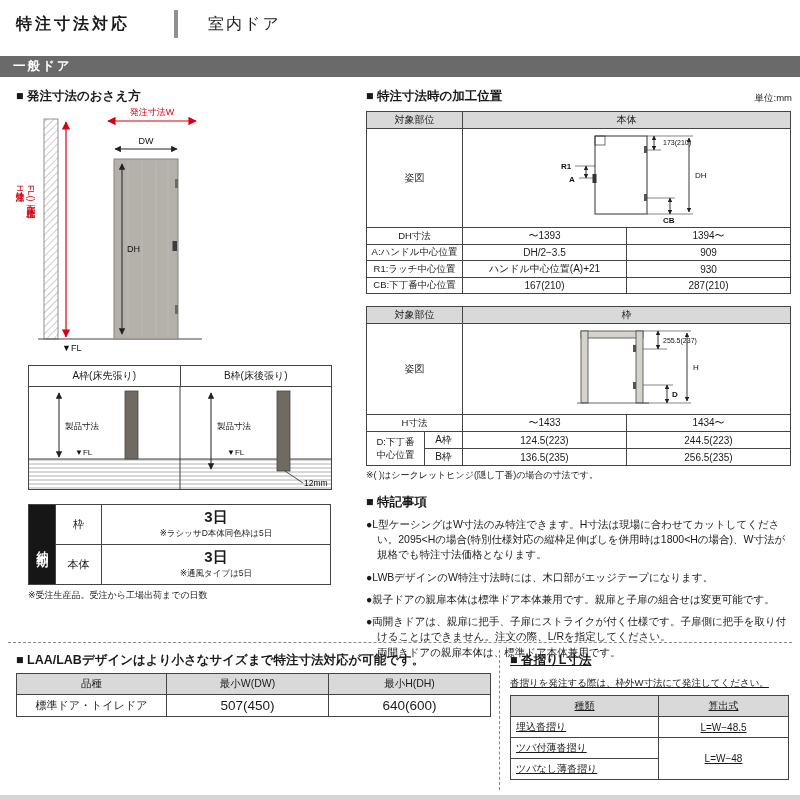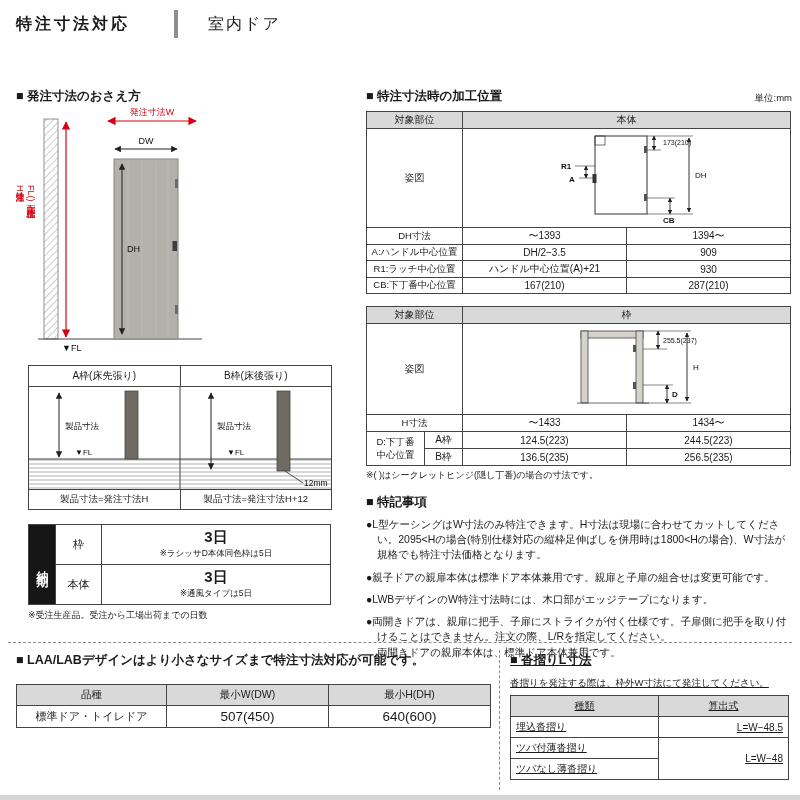--- a/index.html
+++ b/index.html
@@ -54,45 +54,48 @@
   .notes-title { margin-top:12px; }
   ul.notes { list-style:none; margin-top:6px; }
   ul.notes li { font-size:10.5px; line-height:1.45; margin-bottom:7px;
                 text-indent:-11px; padding-left:11px; white-space:pre-line; }
 
   
   .bottom-sep { position:absolute; left:8px; width:784px; top:642px; border-top:1px dashed #8a8a8a; }
   .bottom-vdiv { position:absolute; left:499px; top:650px; height:140px; border-left:1px dashed #8a8a8a; }
   .bottom-left { position:absolute; left:16px; top:652px; width:476px; }
   .bottom-right { position:absolute; left:510px; top:652px; width:282px;text-decoration:underline; }
-  table.min { border-collapse:collapse; margin-top:15px; table-layout:fixed; width:474px; }
+  table.min { border-collapse:collapse; margin-top:4px; table-layout:fixed; width:474px; }
   .min th, .min td { border:1px solid #444; text-align:center; }
   .min th { background:#d9d9d9; font-size:10.5px; font-weight:normal; padding:3px 0; }
   .min td { font-size:13.5px; padding:3px 0; }
   .min td.kind { font-size:11px; }
   .kutsu-note { font-size:9.5px; margin-top:8px; }
   table.kutsu { border-collapse:collapse; margin-top:5px; table-layout:fixed; width:278px; }
   .kutsu th, .kutsu td { border:1px solid #444; font-size:10px; padding:3px 5px;margin-top:36px; }
   .kutsu th { background:#d9d9d9; font-weight:normal; text-align:center; }
   .kutsu td.kind { text-align:left; }
-  .kutsu td.formula { text-align:right; }
+  .kutsu td.formula { text-align:center; }
 
   .footer-strip { position:absolute; left:0; bottom:0; width:800px; height:5px; background:#d5d5d5; }
 
   svg text { font-family:"Liberation Sans","DejaVu Sans",sans-serif; }
 </style>
 </head>
 <body>
 
 <div class="page">
 
   <div class="hdr">
     <h1>特注寸法対応</h1>
     <div class="vdiv"></div>
     <span class="sub">室内ドア</span>
+  </div>
+  <div class="band">
+    <span>一般ドア</span>
   </div>
 
   <div class="col-left">
     <div class="sec-title">■ 発注寸法のおさえ方</div>
 
     <svg class="order-svg" viewBox="0 0 210 252" width="210" height="252">
       <defs>
         <pattern id="hatchD" width="5" height="5" patternUnits="userSpaceOnUse" patternTransform="rotate(45)">
           <line x1="0" y1="0" x2="0" y2="5" stroke="#999" stroke-width="1"></line>
         </pattern>
@@ -146,24 +149,20 @@
         <line x1="30" y1="6" x2="30" y2="70" stroke="#222" stroke-width="1" marker-start="url(#mB)" marker-end="url(#mB)"></line>
         <line x1="182" y1="6" x2="182" y2="82" stroke="#222" stroke-width="1" marker-start="url(#mB)" marker-end="url(#mB)"></line>
         <text x="36" y="42" font-size="8.5" fill="#111">製品寸法</text>
         <text x="188" y="42" font-size="8.5" fill="#111">製品寸法</text>
         <text x="46" y="68" font-size="8" fill="#111">▼FL</text>
         <text x="198" y="68" font-size="8" fill="#111">▼FL</text>
         <line x1="151" y1="0" x2="151" y2="102" stroke="#444" stroke-width="1"></line>
         <line x1="256" y1="84" x2="274" y2="96" stroke="#222" stroke-width="0.8"></line>
         <text x="275" y="99" font-size="8.5" fill="#111">12mm</text>
       </svg>
-      <div class="fc-foot">
-        <div>製品寸法=発注寸法H</div>
-        <div>製品寸法=発注寸法H+12</div>
-      </div>
     </div>
 
     <table class="delivery">
       <tbody>
           <tr>
         <td class="dl-label" rowspan="2">納期</td>
         <td class="dl-part">枠</td>
         <td class="dl-val">
           <span class="big">3日</span>
           <div class="note">※ラシッサD本体同色枠は5日</div>
@@ -300,22 +299,22 @@
         <td>136.5(235)</td>
         <td>256.5(235)</td>
       </tr>
     </tbody>
       </table>
     <div class="tbl-note">※( )はシークレットヒンジ(隠し丁番)の場合の寸法です。</div>
 
     <div class="sec-title notes-title">■ 特記事項</div>
     <ul class="notes">
       <li>●L型ケーシングはW寸法のみ特注できます。H寸法は現場に合わせてカットしてください。2095&lt;Hの場合(特別仕様対応の縦枠足伸ばしを併用時は1800&lt;Hの場合)、W寸法が規格でも特注寸法価格となります。</li>
+      <li>●LWBデザインのW特注寸法時には、木口部がエッジテープになります。</li>
       <li>●親子ドアの親扉本体は標準ドア本体兼用です。親扉と子扉の組合せは変更可能です。</li>
-      <li>●LWBデザインのW特注寸法時には、木口部がエッジテープになります。</li>
       <li>●両開きドアは、親扉に把手、子扉にストライクが付く仕様です。子扉側に把手を取り付けることはできません。注文の際、L/Rを指定してください。
 両開きドアの親扉本体は、標準ドア本体兼用です。</li>
     </ul>
   </div>
 
   <div class="bottom-sep"></div>
   <div class="bottom-vdiv"></div>
 
   <div class="bottom-left">
     <div class="sec-title">■ LAA/LABデザインはより小さなサイズまで特注寸法対応が可能です。</div>

